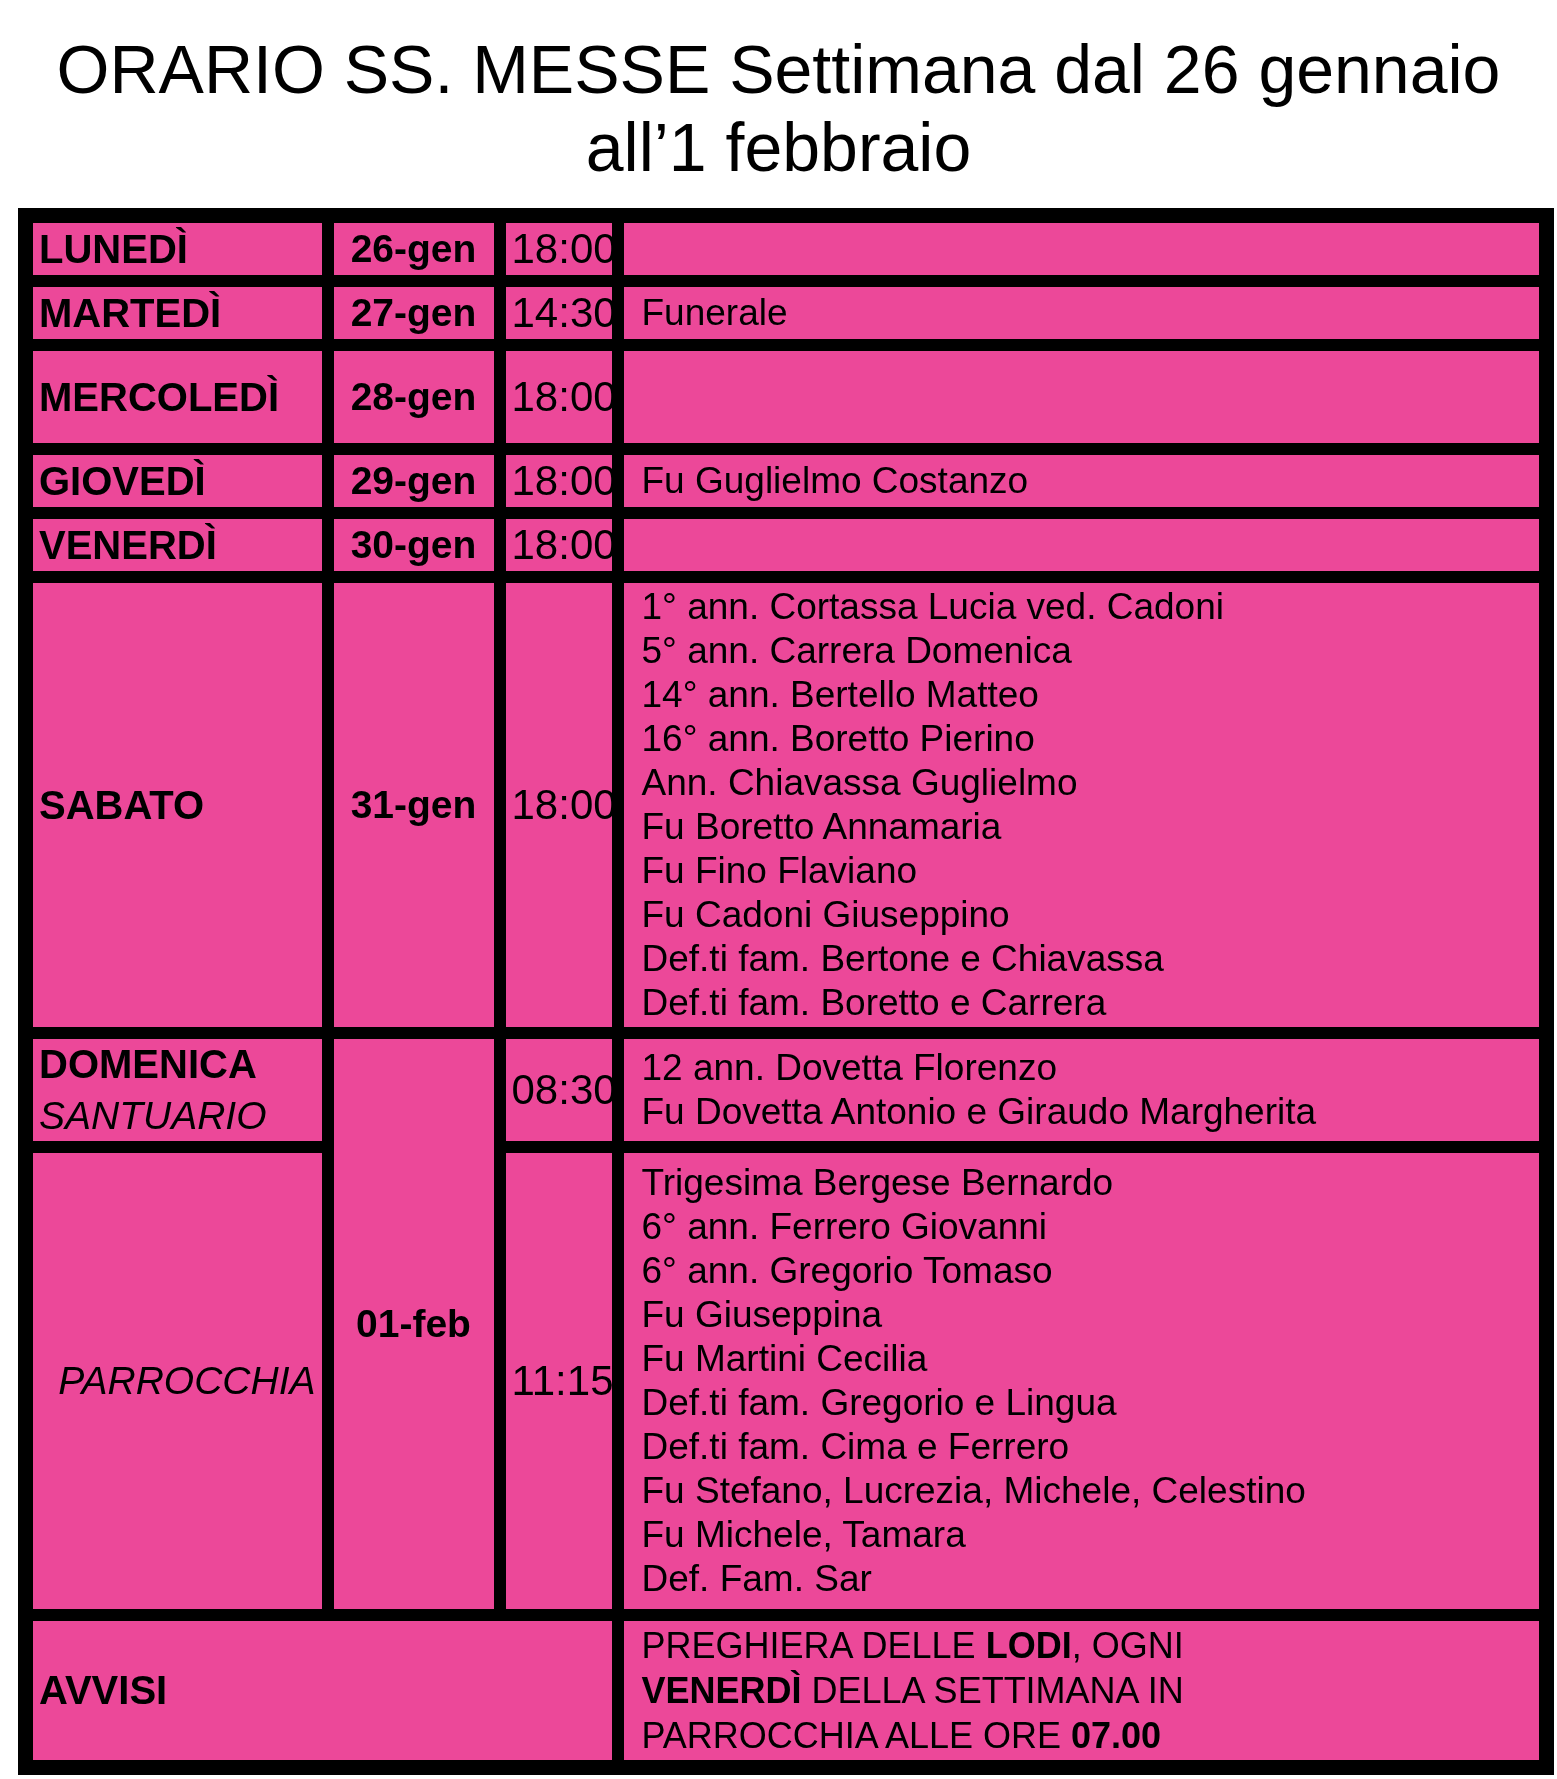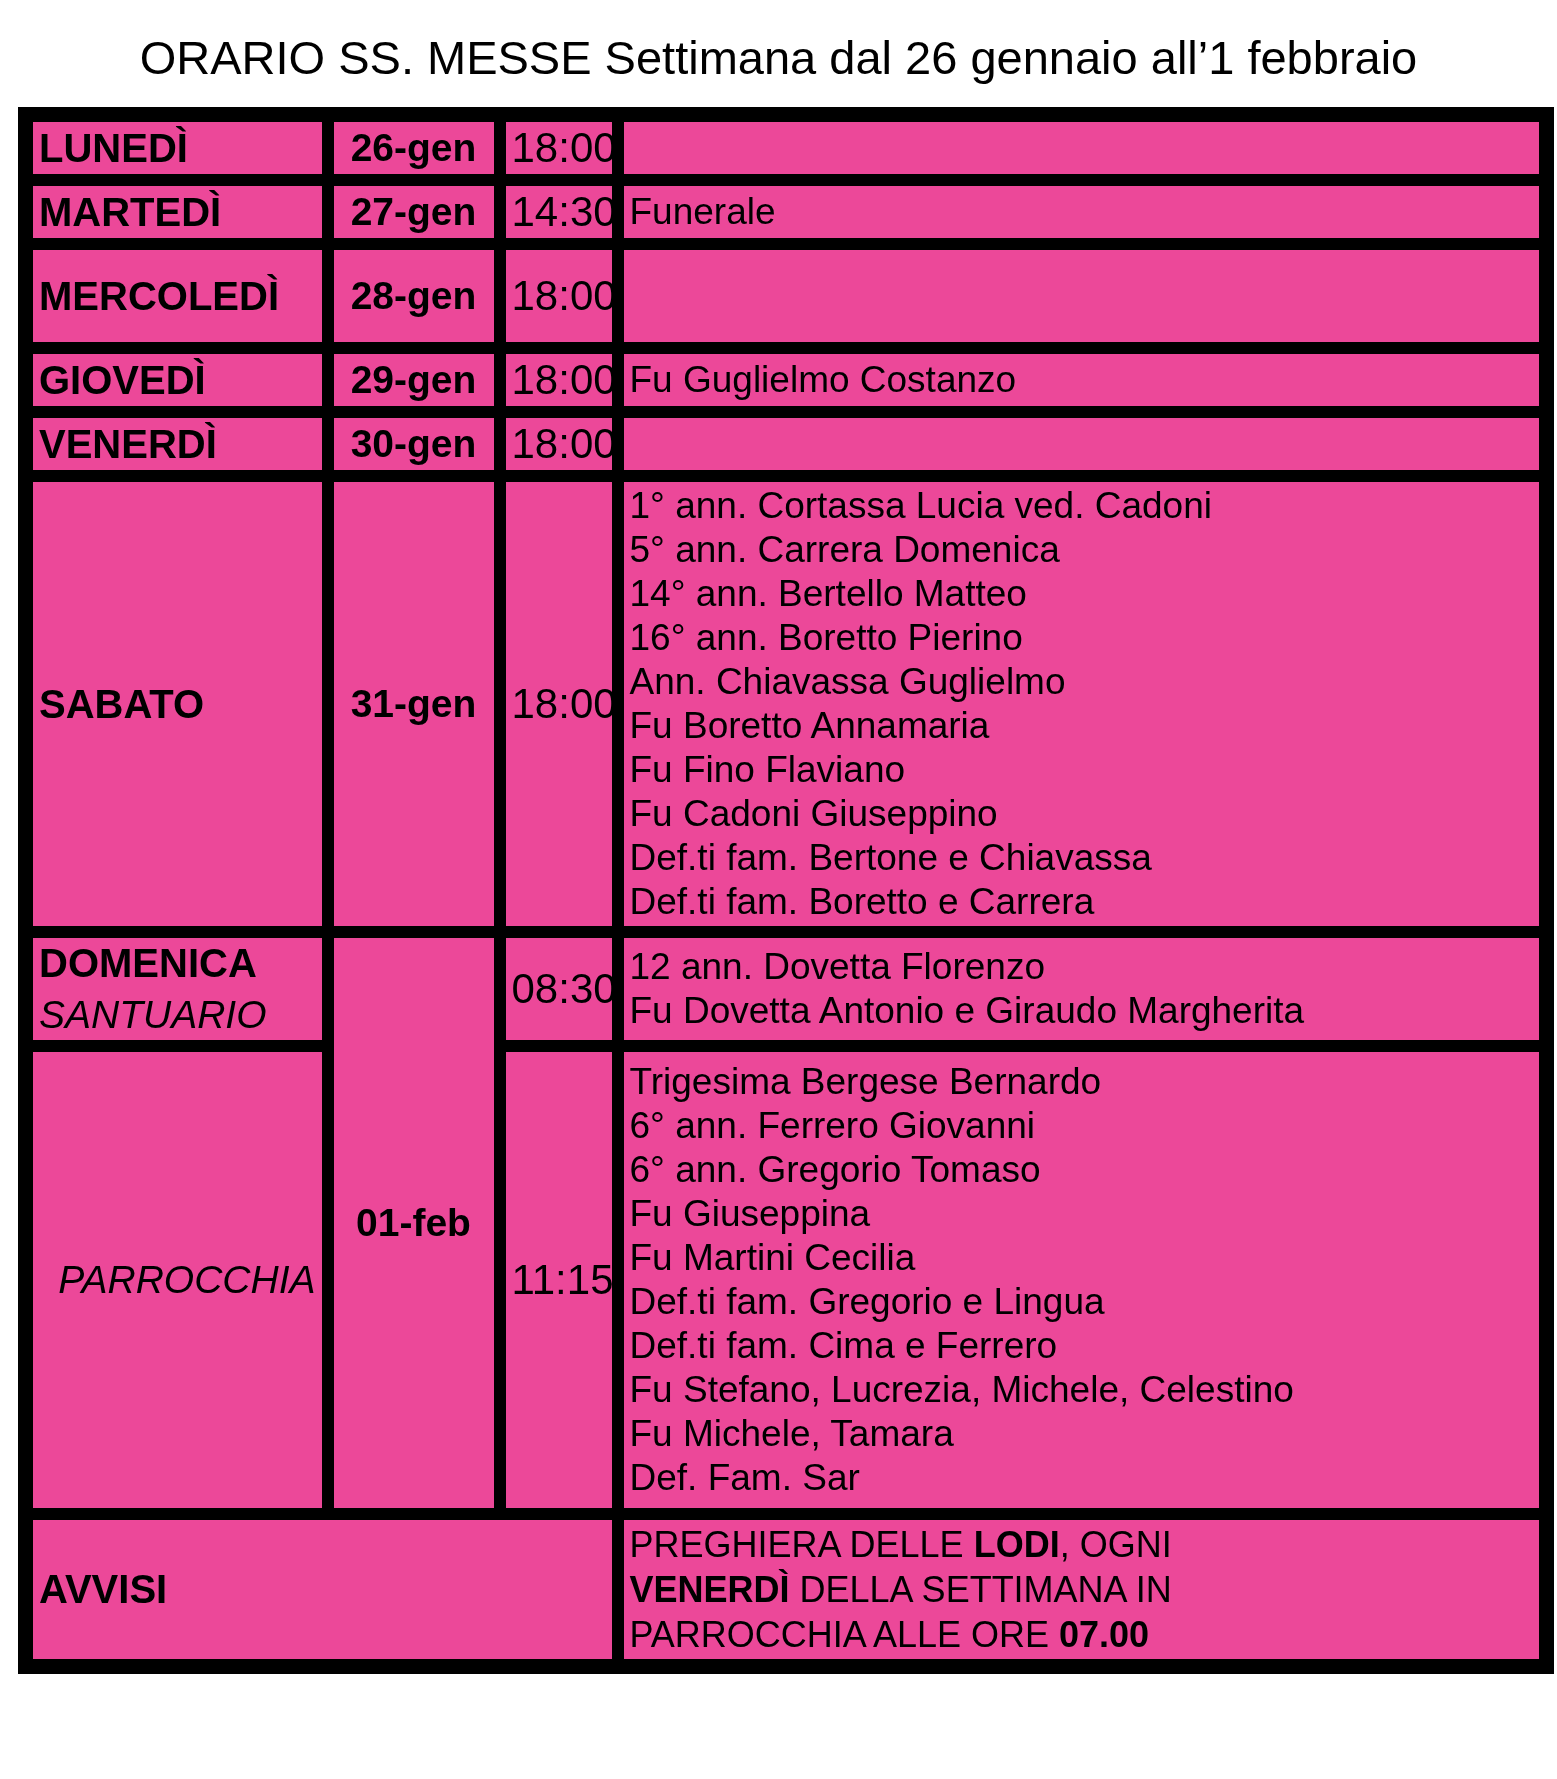--- a/index.html
+++ b/index.html
@@ -21,21 +21,21 @@
     font-weight: bold;
     font-style: italic;
     text-decoration: underline;
     text-underline-offset: 6px;
     text-decoration-thickness: 5px;
     letter-spacing: 0.5px;
   }
   .doc-subtitle {
     margin: 30px 0 0 0;
     text-align: center;
-    font-size: 47px;
+    font-size: 68px;
     font-weight: normal;
   }
 
   table.schedule {
     border-collapse: collapse;
     table-layout: fixed;
     width: 1521px;
     margin: 22px 0 0 18px;
     border: 15px solid #000;
   }
@@ -93,21 +93,21 @@
     font-size: 40px;
     font-weight: bold;
     text-align: left;
   }
   td.c-avvisi-text {
     font-size: 36px;
     line-height: 45px;
     text-align: left;
     padding-left: 14px;
   }
-  .int-line { white-space: nowrap; }
+  .int-line { white-space: nowrap; margin-left: 12px; }
 </style>
 </head>
 <body>
 
 <div class="page">
 
   <h2 class="doc-subtitle">ORARIO SS. MESSE Settimana dal 26 gennaio all’1 febbraio</h2>
 
   <table class="schedule">
     <colgroup>

